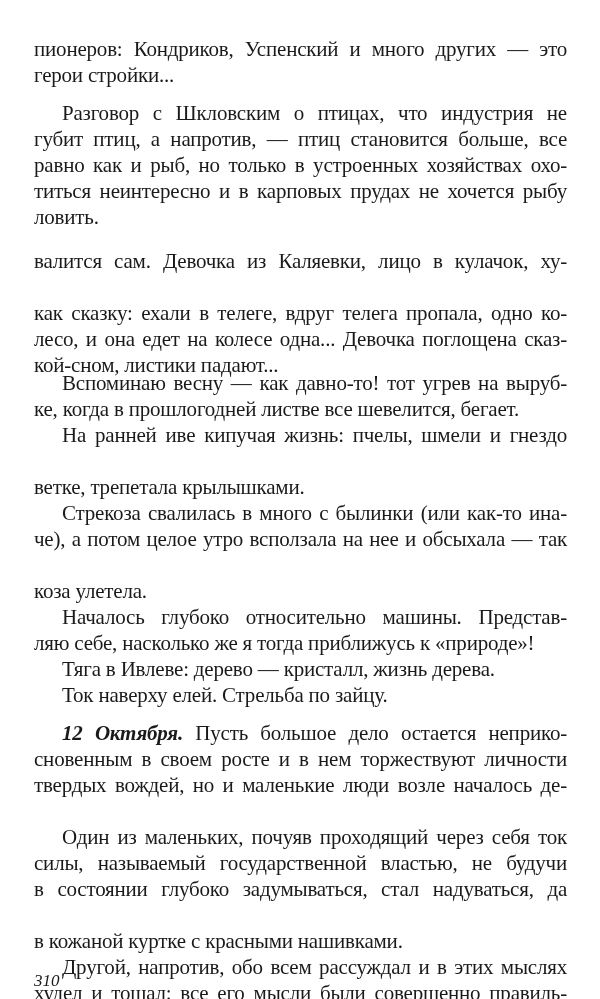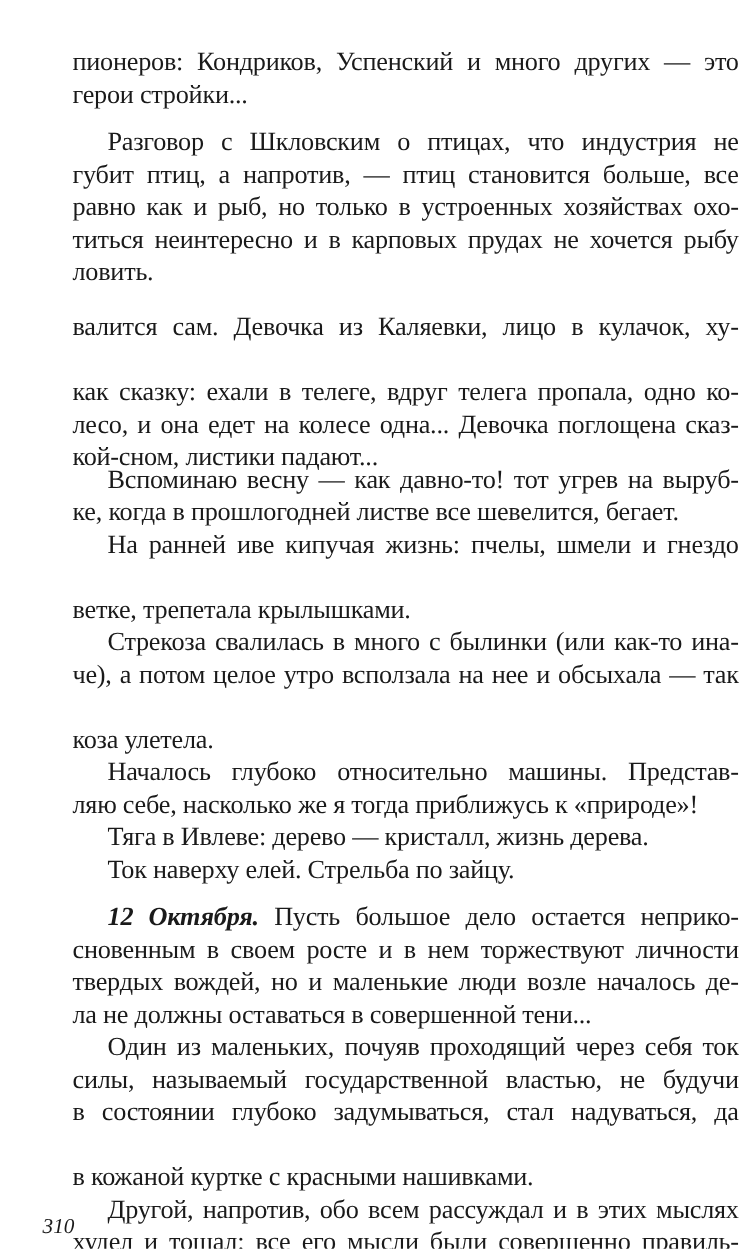--- a/index.html
+++ b/index.html
@@ -8,21 +8,20 @@
     position: absolute; left: 0; top: 0; width: 600px; height: 999px;
     background: #ffffff; color: #1a1a1a;
     font-family: "Liberation Serif", "DejaVu Serif", serif;
   }
   .line {
     position: absolute; left: 34px; width: 533px;
     font-size: 21px; line-height: 26px; height: 26px;
     white-space: nowrap;
     text-align: justify; text-align-last: justify;
     letter-spacing: -0.2px;
-    margin-left: 24px;
   }
   .line.last { text-align-last: left; }
   .line.indent { left: 62px; width: 505px; }
   .date { font-weight: bold; font-style: italic; }
   .ital { font-style: italic; }
   .pagenum {
     position: absolute; left: 34px; top: 968px;
     font-size: 17px; font-style: italic; line-height: 26px;
     font-family: "Liberation Serif", "DejaVu Serif", serif;
     color: #1a1a1a;
@@ -61,21 +60,20 @@
   <div class="line indent" style="top:604px">Началось глубоко относительно машины. Представ-</div>
   <div class="line last" style="top:630px">ляю себе, насколько же я тогда приближусь к «природе»!</div>
 
   <div class="line indent last" style="top:656px">Тяга в Ивлеве: дерево — кристалл, жизнь дерева.</div>
 
   <div class="line indent last" style="top:682px">Ток наверху елей. Стрельба по зайцу.</div>
 
   <div class="line indent" style="top:720px"><span class="date">12 Октября.</span><span> Пусть большое дело остается неприко-</span></div>
   <div class="line" style="top:746px">сновенным в своем росте и в нем торжествуют личности</div>
   <div class="line" style="top:772px">твердых вождей, но и маленькие люди возле началось де-</div>
-  <div class="line last" style="top:798px">ла не должны оставаться в совершенной тени...</div>
 
   <div class="line indent" style="top:824px">Один из маленьких, почуяв проходящий через себя ток</div>
   <div class="line" style="top:850px">силы, называемый государственной властью, не будучи</div>
   <div class="line" style="top:876px">в состоянии глубоко задумываться, стал надуваться, да</div>
   <div class="line last" style="top:928px">в кожаной куртке с красными нашивками.</div>
 
   <div class="line indent" style="top:954px">Другой, напротив, обо всем рассуждал и в этих мыслях</div>
   <div class="line" style="top:980px">худел и тощал: все его мысли были совершенно правиль-</div>
 
   <div class="pagenum">310</div>

